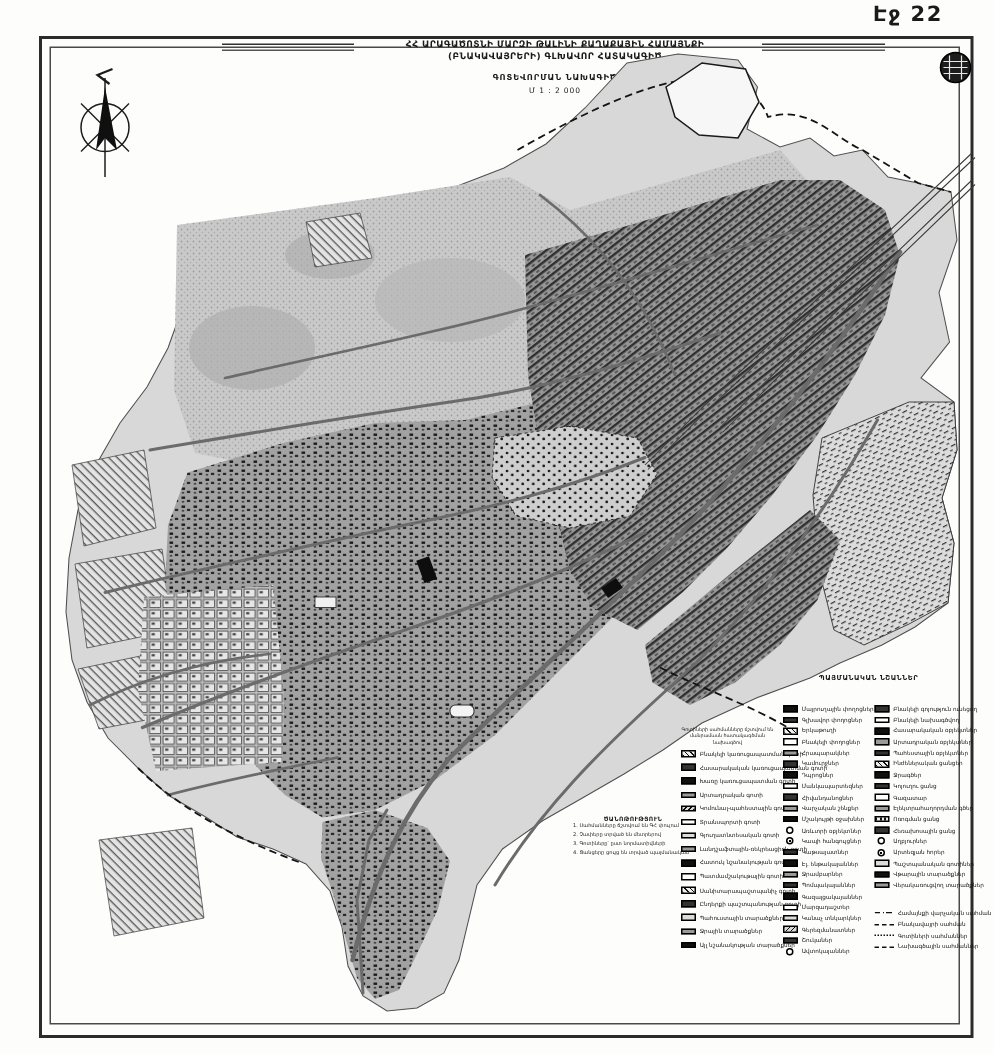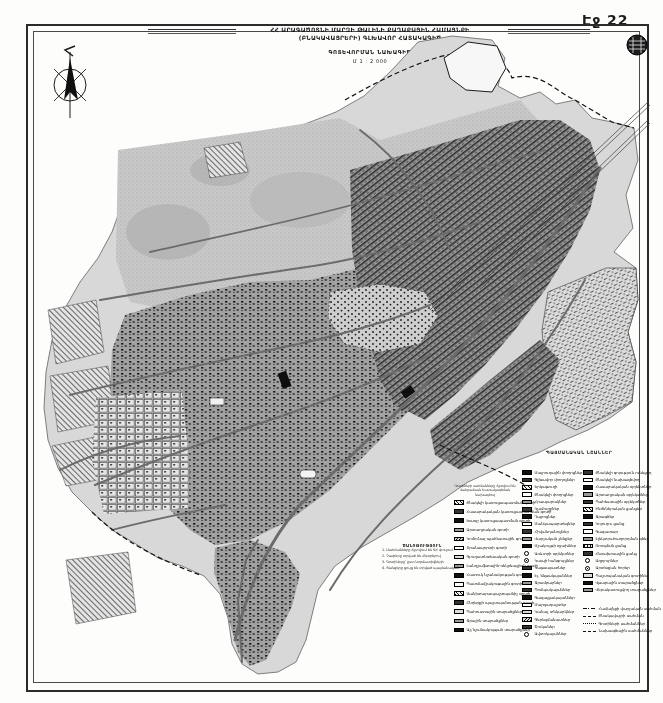--- a/index.html
+++ b/index.html
@@ -1,19 +1,19 @@
 <!DOCTYPE html>
 <html><head>
 <meta charset="utf-8">
 <style>
   html,body{margin:0;padding:0;background:#ffffff;}
   .sheet{position:relative;width:663px;height:703px;background:#fdfdfc;overflow:hidden;
          font-family:"DejaVu Sans",sans-serif;color:#1a1a1a;}
   
-  .page-label{position:absolute;left:582px;top:12px;font-size:14px;font-weight:bold;letter-spacing:1px;}
+  .page-label{position:absolute;left:582px;top:2px;font-size:14px;font-weight:bold;letter-spacing:1px;}
   
   .frame-outer{position:absolute;left:26px;top:24px;width:619px;height:664px;border:2px solid #2b2b2b;}
   .frame-inner{position:absolute;left:33px;top:31px;width:605px;height:650px;border:1px solid #4a4a4a;}
   
   .rule{position:absolute;height:3px;border-top:1.4px solid #333;border-bottom:1px solid #555;}
   .rule-left{left:148px;top:29px;width:88px;}
   .rule-right{left:508px;top:29px;width:82px;}
   
   .title-block{position:absolute;left:190px;top:26px;width:360px;text-align:center;line-height:1.25;}
   .title-line{font-size:6px;font-weight:bold;letter-spacing:.3px;}

